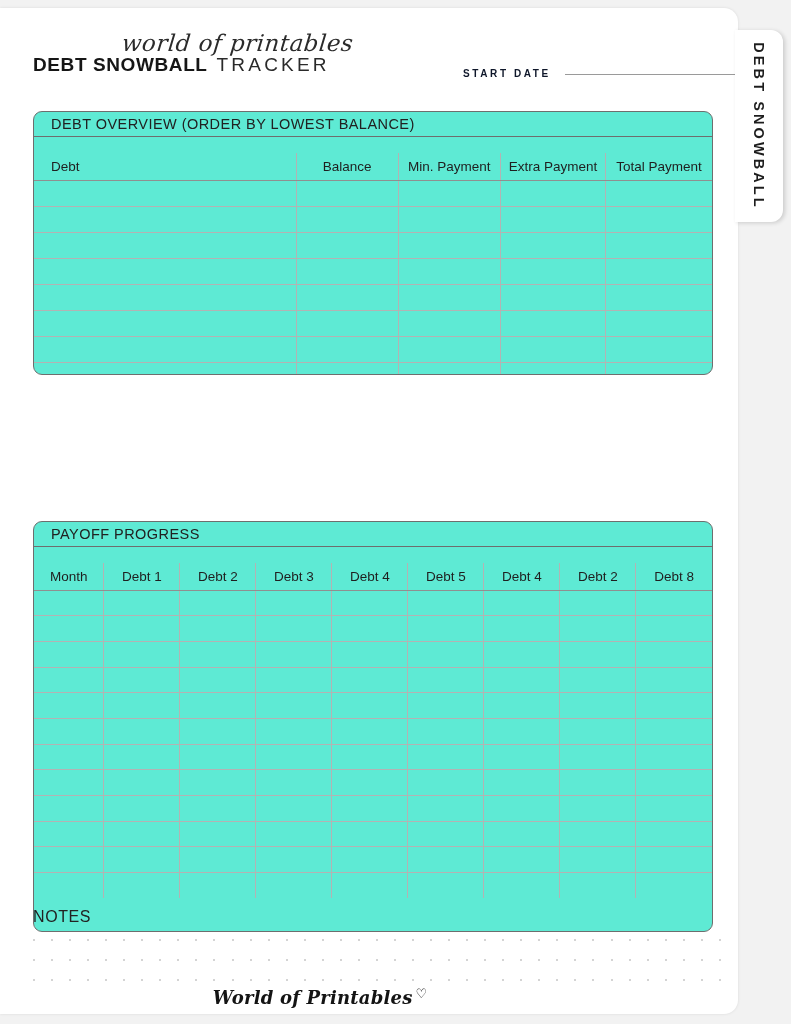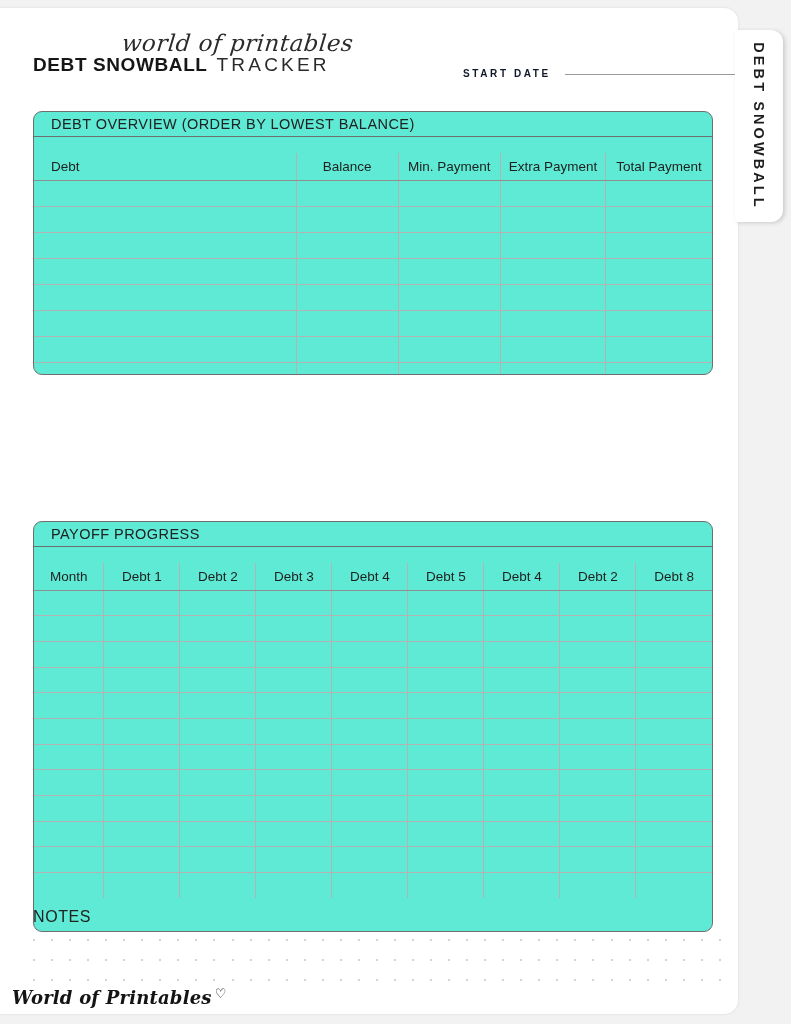--- a/index.html
+++ b/index.html
@@ -228,24 +228,24 @@
   .dot {
     width: 2px;
     height: 2px;
     background: #c6c6c6;
     border-radius: 50%;
   }
 
   
   #footer {
     position: absolute;
-    left: 12px;
+    left: 0;
     top: 978px;
     width: 640px;
-    text-align: left;
+    text-align: center;
   }
   #footer .sig {
     font-family: "DejaVu Serif", serif;
     font-style: italic;
     font-weight: 700;
     font-size: 18px;
     color: #141414;
     letter-spacing: 0.2px;
   }
   #footer .heart {

